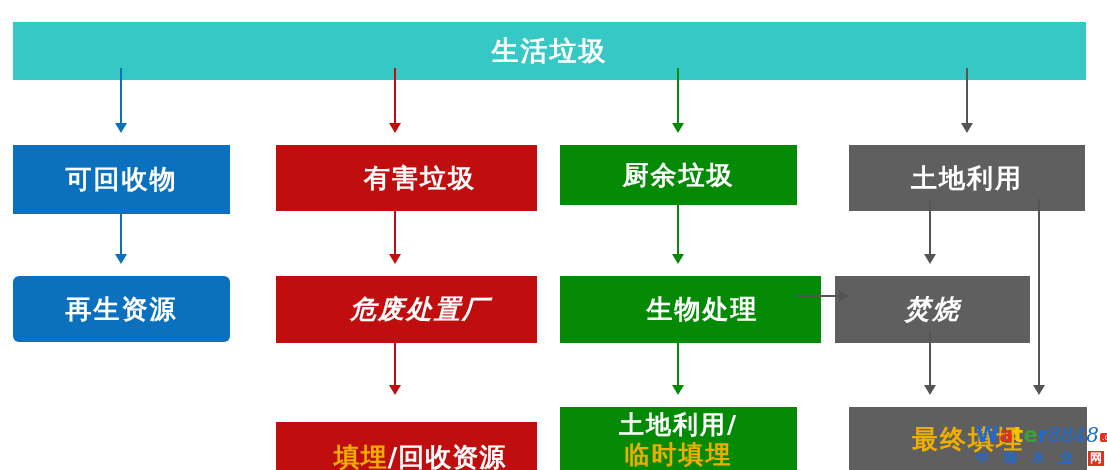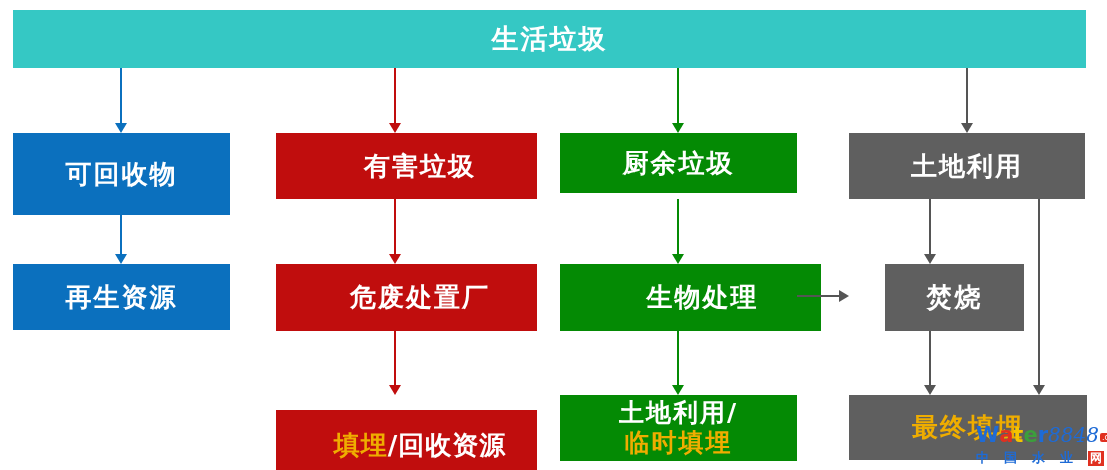--- a/index.html
+++ b/index.html
@@ -2,21 +2,21 @@
 <html style="--teal: #35C8C4; --blue: #0B70BE; --red: #C00D0D; --green: #048A04; --gray: #5F5F5F; --gold: #EFAD00; --arrowGray: #555555; --wmBlue: #1E6BD6; --wmRed: #E03020; --wmYellow: #F5C400; --wmGreen: #3C9E3C;"><head>
 <meta charset="utf-8">
 <style>
   html,body{margin:0;padding:0;background:#fff;}
   .canvas{
     position:relative;width:1107px;height:470px;background:#ffffff;overflow:hidden;
     font-family:"DejaVu Serif","Liberation Serif",serif;
   }
   .node{
     position:absolute;display:flex;align-items:center;justify-content:center;
-    color:#fff;font-size:26px;font-weight:700;letter-spacing:2px;text-align:center;
+    color:#fff;font-size:26px;font-weight:700;letter-spacing:2px;text-align:center;margin-top:12px;
   }
   .banner{background:var(--teal);font-size:27px;}
   .bg-blue{background:var(--blue);}
   .bg-red{background:var(--red);padding-left:27px;}
   .bg-green{background:var(--green);}
   .bg-gray{background:var(--gray);}
   .gold{color:var(--gold);}
   .white{color:#ffffff;}
   .two-line{flex-direction:column;line-height:30px;font-size:25px;}
   
@@ -50,31 +50,31 @@
 </style>
 </head>
 <body>
 
 <div class="canvas">
 
   <div class="node banner" style="left:13px;top:10px;width:1073px;height:58px;">
     <span>生活垃圾</span>
   </div>
 
-  <div class="node bg-blue" style="left:13px;top:133px;width:217px;height:82px;">
+  <div class="node bg-blue" style="left:13px;top:133px;width:217px;height:69px;">
     <span>可回收物</span>
   </div>
-  <div class="node bg-blue" style="left:13px;top:264px;width:217px;height:66px;">
+  <div class="node bg-blue" style="left:13px;top:264px;width:217px;height:66px;border-radius:6px;">
     <span>再生资源</span>
   </div>
 
   <div class="node bg-red" style="left:276px;top:133px;width:234px;height:66px;">
     <span>有害垃圾</span>
   </div>
-  <div class="node bg-red" style="left:276px;top:264px;width:234px;height:67px;">
+  <div class="node bg-red" style="left:276px;top:264px;width:234px;height:67px;font-style:italic;">
     <span>危废处置厂</span>
   </div>
   <div class="node bg-red" style="left:276px;top:410px;width:234px;height:71px;letter-spacing:1px;">
     <span class="gold">填埋</span>
       <span class="white">/回收资源</span>
   </div>
 
   <div class="node bg-green" style="left:560px;top:133px;width:237px;height:60px;">
     <span>厨余垃圾</span>
   </div>
@@ -82,21 +82,21 @@
     <span>生物处理</span>
   </div>
   <div class="node bg-green two-line" style="left:560px;top:395px;width:237px;height:66px;">
     <span class="white">土地利用/</span>
     <span class="gold">临时填埋</span>
   </div>
 
   <div class="node bg-gray" style="left:849px;top:133px;width:236px;height:66px;">
     <span>土地利用</span>
   </div>
-  <div class="node bg-gray" style="left:885px;top:264px;width:139px;height:67px;">
+  <div class="node bg-gray" style="left:835px;top:264px;width:195px;height:67px;font-style:italic;">
     <span>焚烧</span>
   </div>
   <div class="node bg-gray" style="left:849px;top:395px;width:238px;height:65px;">
     <span class="gold">最终填埋</span>
   </div>
 
   <div class="arrow-v c-blue" style="left:120px;top:68px;height:65px;"></div>
   <div class="arrow-v c-red" style="left:394px;top:68px;height:65px;"></div>
   <div class="arrow-v c-green" style="left:677px;top:68px;height:65px;"></div>
   <div class="arrow-v c-gray" style="left:966px;top:68px;height:65px;"></div>

